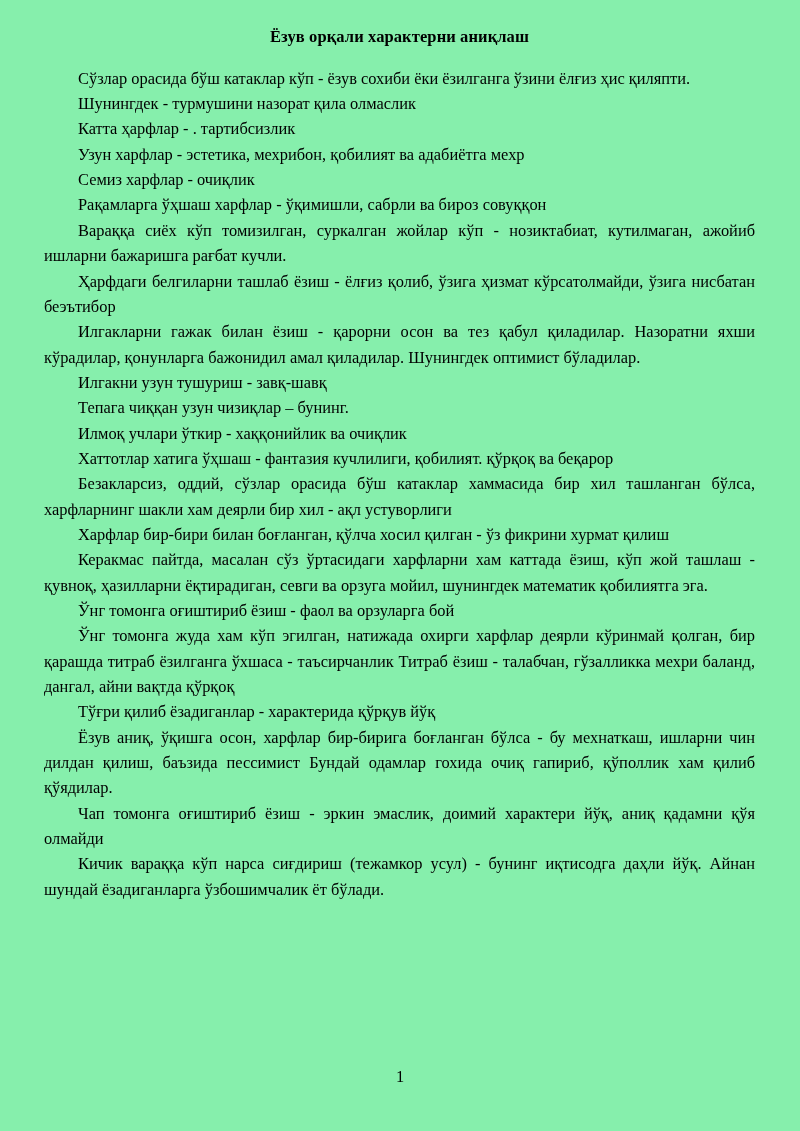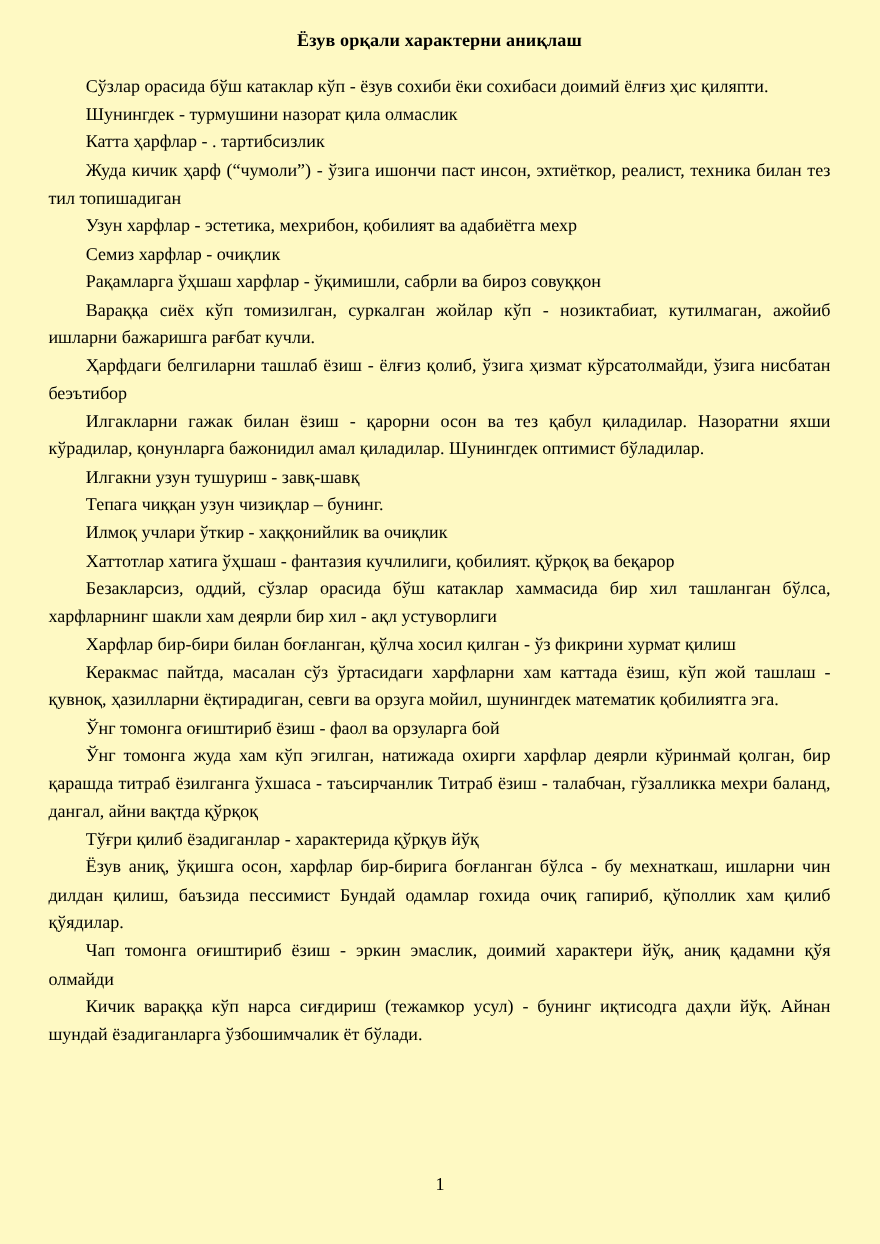--- a/index.html
+++ b/index.html
@@ -13,21 +13,21 @@
     font-family: "Liberation Serif", "DejaVu Serif", serif;
     color: #000000;
     -webkit-font-smoothing: antialiased;
   }
   .page {
     position: relative;
     width: 800px;
     height: 1131px;
     box-sizing: border-box;
     padding: 26px 45px 0 44px;
-    background: #fef9c3;
+    background: #86efac;
   }
   .doc-title {
     text-align: center;
     font-weight: bold;
     font-size: 16.5px;
     line-height: 1.32;
     margin: 0 0 18px 0;
     letter-spacing: 0.1px;
   }
   .body-text {
@@ -59,24 +59,23 @@
   }
 </style>
 </head>
 <body>
 
 <div class="page">
 
   <h1 class="doc-title">Ёзув орқали характерни аниқлаш</h1>
 
   <div class="body-text">
-    <p class="para">Сўзлар орасида бўш катаклар кўп - ёзув сохиби ёки сохибаси доимий ёлғиз ҳис қиляпти.</p>
+    <p class="para">Сўзлар орасида бўш катаклар кўп - ёзув сохиби ёки ёзилганга ўзини ёлғиз ҳис қиляпти.</p>
     <p class="para single">Шунингдек - турмушини назорат қила олмаслик</p>
     <p class="para single">Катта ҳарфлар - . тартибсизлик</p>
-    <p class="para">Жуда кичик ҳарф (“чумоли”) - ўзига ишончи паст инсон, эхтиёткор, реалист, техника билан тез тил топишадиган</p>
     <p class="para single">Узун харфлар - эстетика, мехрибон, қобилият ва адабиётга мехр</p>
     <p class="para single">Семиз харфлар - очиқлик</p>
     <p class="para single">Рақамларга ўҳшаш харфлар - ўқимишли, сабрли ва бироз совуққон</p>
     <p class="para">Вараққа сиёх кўп томизилган, суркалган жойлар кўп - нозиктабиат, кутилмаган, ажойиб ишларни бажаришга рағбат кучли.</p>
     <p class="para">Ҳарфдаги белгиларни ташлаб ёзиш - ёлғиз қолиб, ўзига ҳизмат кўрсатолмайди, ўзига нисбатан беэътибор</p>
     <p class="para">Илгакларни гажак билан ёзиш - қарорни осон ва тез қабул қиладилар. Назоратни яхши кўрадилар, қонунларга бажонидил амал қиладилар. Шунингдек оптимист бўладилар.</p>
     <p class="para single">Илгакни узун тушуриш - завқ-шавқ</p>
     <p class="para single">Тепага чиққан узун чизиқлар – бунинг.</p>
     <p class="para single">Илмоқ учлари ўткир - хаққонийлик ва очиқлик</p>
     <p class="para single">Хаттотлар хатига ўҳшаш - фантазия кучлилиги, қобилият. қўрқоқ ва беқарор</p>

